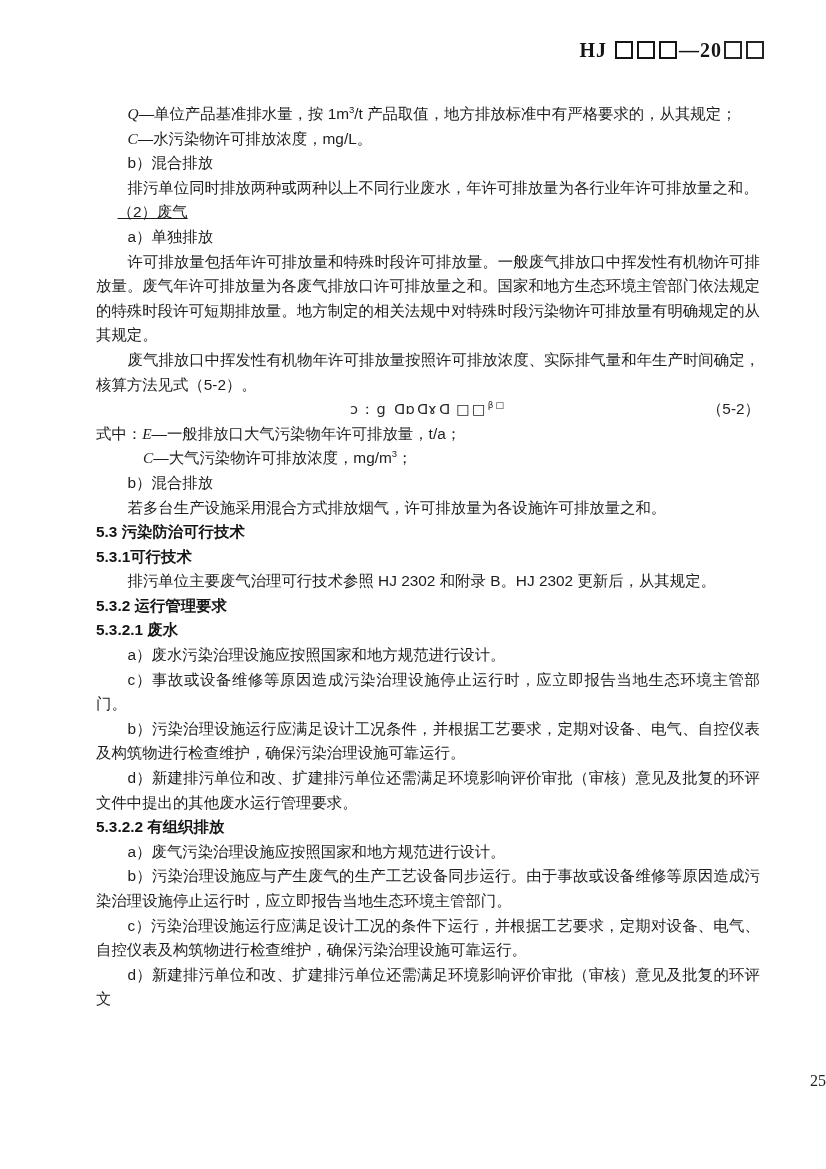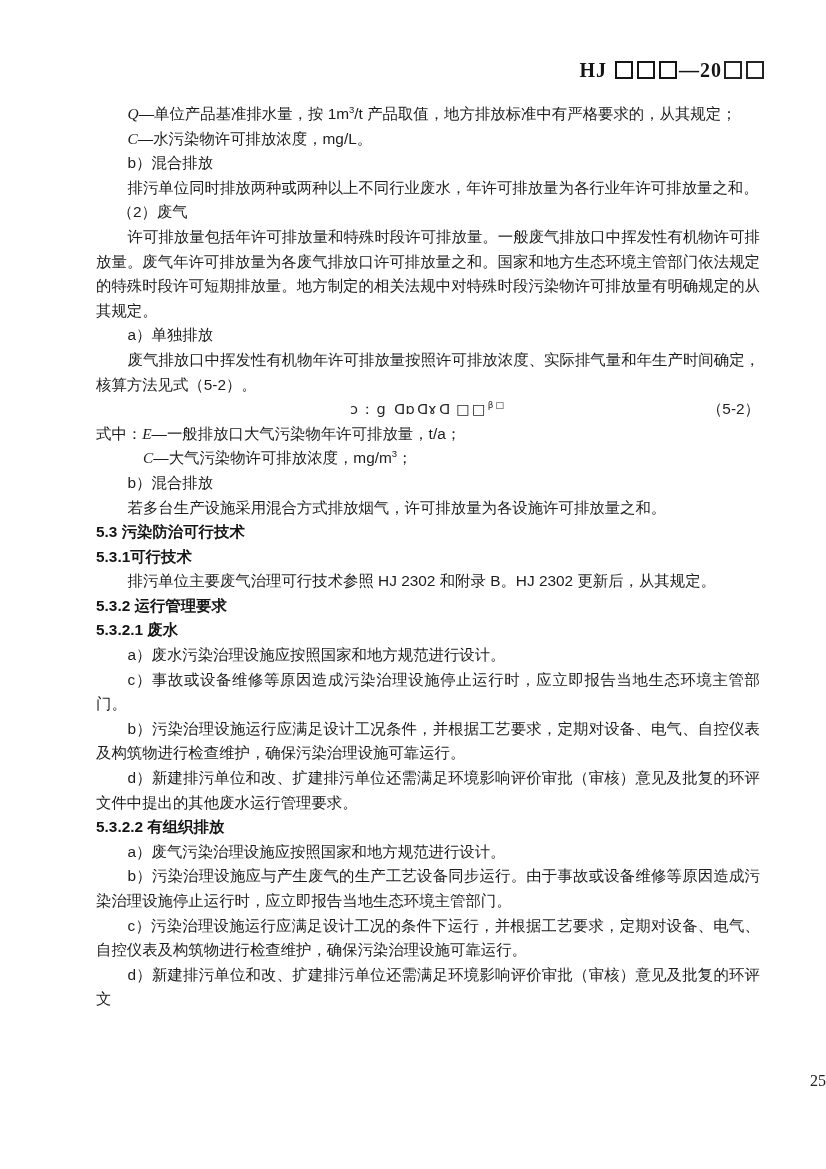--- a/index.html
+++ b/index.html
@@ -3,37 +3,37 @@
 <meta charset="utf-8">
 <style>
   html,body{margin:0;padding:0;background:#ffffff;}
   .page{
     position:relative;width:826px;height:1169px;background:#ffffff;
     font-family:"Liberation Sans","DejaVu Sans",sans-serif;color:#1d1d1d;
     overflow:hidden;
   }
   
   .hdr{
-    position:absolute;top:58px;right:60px;height:24px;
+    position:absolute;top:38px;right:60px;height:24px;
     display:flex;align-items:center;
     font-family:"Liberation Serif","DejaVu Serif",serif;
     font-weight:bold;font-size:20px;letter-spacing:1px;color:#141414;
     white-space:pre;
   }
   .ph-box{display:inline-block;width:14px;height:14px;margin:0 2px;}
   .ph-box.thick{border:2.5px solid #141414;}
   .ph-box.thin{border:2px solid #232323;}
   
   .doc{
     position:absolute;left:96px;top:102px;width:664px;
     font-size:15.4px;line-height:24.6px;text-align:justify;
   }
   .blk{margin:0;padding:0;}
   .i2{text-indent:2.05em;}
-  .i15{text-indent:1.4em;}
+  .i15{text-indent:1.4em;text-decoration:underline;}
   .flush{text-indent:0;}
   .hang3{padding-left:3.05em;text-indent:0;}
   .heading{font-weight:bold;text-indent:0;text-align:left;color:#151515;}
   .var{font-family:"Liberation Serif","DejaVu Serif",serif;font-style:italic;}
   .sup{font-size:0.62em;vertical-align:super;line-height:0;}
   
   .formula{position:relative;text-align:center;text-indent:0;}
   .formula .fbody{
     font-family:"DejaVu Sans",sans-serif;font-size:14.5px;
     letter-spacing:2px;color:#262626;
@@ -50,22 +50,22 @@
 <body>
 
 <div class="page">
   <div class="hdr"><span>HJ </span><span class="ph-box thick"></span><span class="ph-box thick"></span><span class="ph-box thick"></span><span>—20</span><span class="ph-box thin"></span><span class="ph-box thin"></span></div>
   <div class="doc">
       <div class="blk i2"><span class="var">Q</span><span>—单位产品基准排水量，按 1m</span><span class="sup">3</span><span>/t 产品取值，地方排放标准中有严格要求的，从其规定；</span></div>
       <div class="blk i2"><span class="var">C</span><span>—水污染物许可排放浓度，mg/L。</span></div>
       <div class="blk i2"><span>b）混合排放</span></div>
       <div class="blk i2"><span>排污单位同时排放两种或两种以上不同行业废水，年许可排放量为各行业年许可排放量之和。</span></div>
       <div class="blk i15"><span>（2）废气</span></div>
+      <div class="blk i2"><span>a）单独排放</span></div>
       <div class="blk i2"><span>许可排放量包括年许可排放量和特殊时段许可排放量。一般废气排放口中挥发性有机物许可排放量。废气年许可排放量为各废气排放口许可排放量之和。国家和地方生态环境主管部门依法规定的特殊时段许可短期排放量。地方制定的相关法规中对特殊时段污染物许可排放量有明确规定的从其规定。</span></div>
-      <div class="blk i2"><span>a）单独排放</span></div>
       <div class="blk i2"><span>废气排放口中挥发性有机物年许可排放量按照许可排放浓度、实际排气量和年生产时间确定，核算方法见式（5-2）。</span></div>
       <div class="blk formula"><span class="fbody"><span>ɔ：</span><span>g </span><span class="mir">D</span><span>ɒ</span><span class="mir">D</span><span>ɤ</span><span class="mir">D</span><span> □□</span><span class="sup">β□</span></span><span class="eq-num">（5-2）</span></div>
       <div class="blk flush"><span>式中：</span><span class="var">E</span><span>—一般排放口大气污染物年许可排放量，t/a；</span></div>
       <div class="blk hang3"><span class="var">C</span><span>—大气污染物许可排放浓度，mg/m</span><span class="sup">3</span><span>；</span></div>
       <div class="blk i2"><span>b）混合排放</span></div>
       <div class="blk i2"><span>若多台生产设施采用混合方式排放烟气，许可排放量为各设施许可排放量之和。</span></div>
       <div class="blk heading"><span>5.3 污染防治可行技术</span></div>
       <div class="blk heading"><span>5.3.1可行技术</span></div>
       <div class="blk i2"><span>排污单位主要废气治理可行技术参照 HJ 2302 和附录 B。HJ 2302 更新后，从其规定。</span></div>
       <div class="blk heading"><span>5.3.2 运行管理要求</span></div>

